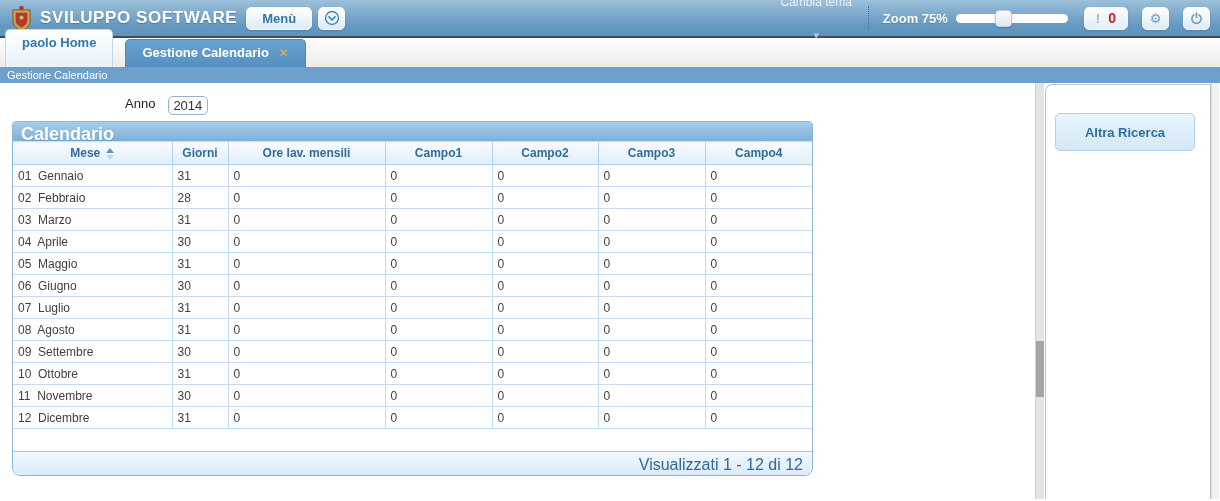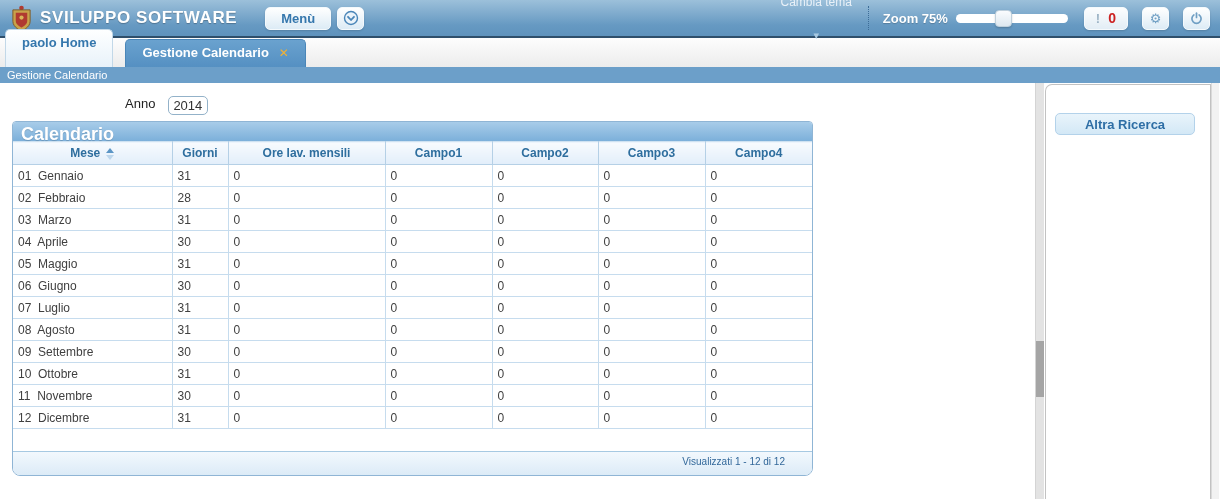--- a/index.html
+++ b/index.html
@@ -9,21 +9,21 @@
   
   .app-header{
     height:38px; display:flex; align-items:center; padding:0 10px;
     background:linear-gradient(#9cc0da, #6699c2 70%, #5f93bd);
     border-bottom:2px solid #2f4f6b;
   }
   .logo{ width:23px; height:27px; margin-right:7px; flex:none; }
   .app-title{ color:#fff; font-size:17px; font-weight:bold; letter-spacing:.6px;
     text-shadow:0 1px 1px rgba(0,0,0,.25); white-space:nowrap; }
   .menu-btn{
-    margin-left:28px; padding:3px 15px; font-size:13px; font-weight:bold; color:#3577ad;
+    margin-left:9px; padding:3px 15px; font-size:13px; font-weight:bold; color:#3577ad;
     background:linear-gradient(#ffffff,#dcebf5); border:1px solid #f4f9fc; border-radius:5px;
     box-shadow:0 1px 2px rgba(0,0,0,.15); cursor:pointer;
   }
   .round-btn{
     margin-left:6px; width:27px; height:23px; border-radius:5px;
     background:linear-gradient(#ffffff,#dcebf5); border:1px solid #f4f9fc;
     box-shadow:0 1px 2px rgba(0,0,0,.15); display:flex; align-items:center; justify-content:center;
     cursor:pointer; color:#6f9fc4; font-size:13px; line-height:1;
   }
   .header-right{ margin-left:auto; display:flex; align-items:center; }
@@ -93,30 +93,30 @@
     font-size:12px; color:#404040; padding:2px 5px; background:#fff; vertical-align:middle;
   }
   table.calendar td:first-child{ border-left:none; } table.calendar td:last-child{ border-right:none; }
   .cell-mese{ white-space:pre; }
   .sort-icon{ display:inline-flex; flex-direction:column; margin-left:6px; vertical-align:middle; gap:2px; }
   .sort-icon i{ display:block; width:0; height:0; border-left:4px solid transparent; border-right:4px solid transparent; }
   .sort-icon .s-up{ border-bottom:5px solid #5b95c5; }
   .sort-icon .s-dn{ border-top:5px solid #bcd6ec; }
   .grid-filler{ height:22px; background:#fff; }
   .grid-footer{ height:24px; background:linear-gradient(#f2f8fd,#dcebf7); border-top:1px solid #a6c9e2;
-    text-align:right; color:#33689a; font-size:10px; padding:4px 27px; }
+    text-align:right; color:#33689a; font-size:16px; padding:4px 9px; }
 
   
   .main-scrollbar{ width:9px; flex:none; background:#e3e3e3; border-left:1px solid #d4d4d4; position:relative; cursor:pointer; }
   .main-scroll-thumb{ position:absolute; top:258px; left:0; width:100%; height:56px; background:#a5a5a5; }
   .sidebar-gap{ width:1px; flex:none; background:#fff; }
   .sidebar-panel{ width:166px; flex:none; background:#fff; border:1px solid #c2c2c2; border-bottom:none;
     border-radius:7px 0 0 0; margin-top:1px; }
   .altra-btn{
-    display:block; margin:28px 0 0 9px; width:140px; height:22px;
+    display:block; margin:28px 0 0 9px; width:140px; height:38px;
     background:linear-gradient(#e9f4fb,#d3e8f6); border:1px solid #b3d2ea; border-radius:5px;
     color:#2e6ea5; font-size:13px; font-weight:bold; font-family:inherit; cursor:pointer;
   }
   .window-scrollbar{ width:8px; flex:none; background:#f2f2f2; border-left:1px solid #dadada; cursor:pointer; }
 </style>
 </head>
 <body>
 
 <header class="app-header">
   <svg class="logo" viewBox="0 0 24 28">

